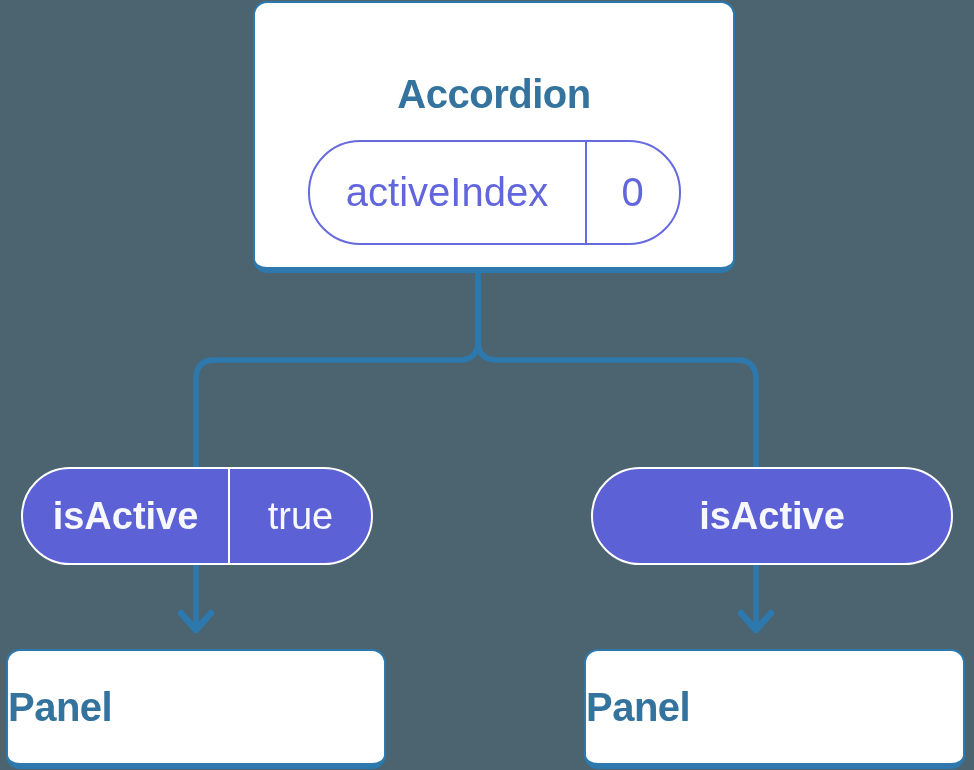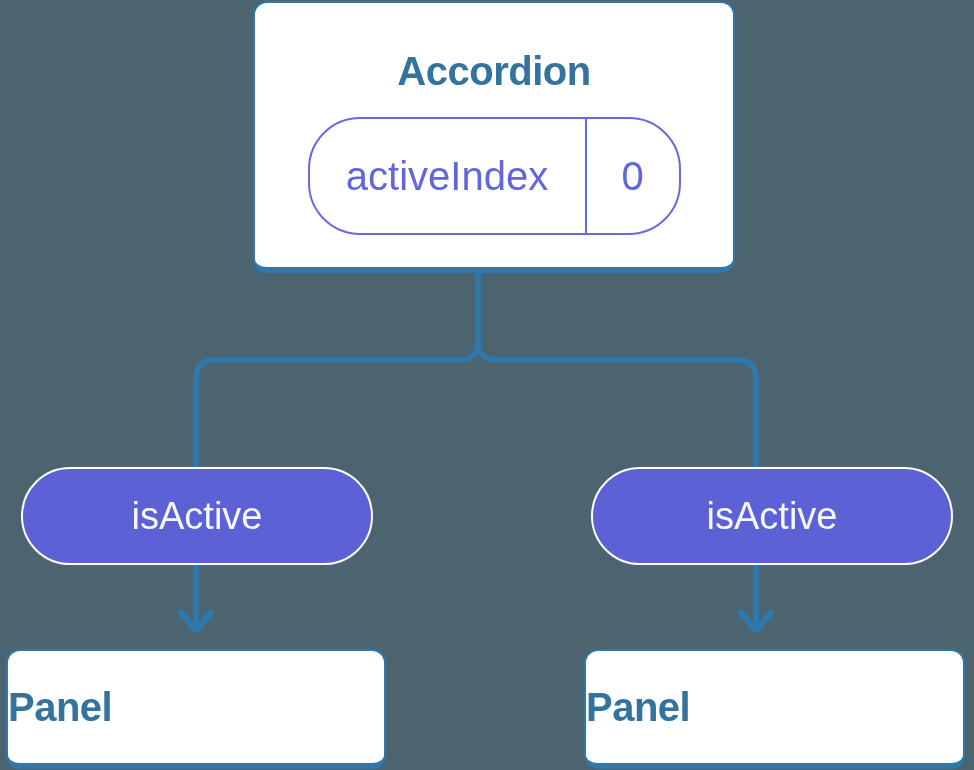--- a/index.html
+++ b/index.html
@@ -32,20 +32,21 @@
     stroke-linejoin: round;
   }
 
   .card {
     position: absolute;
     box-sizing: border-box;
     background: #FFFFFF;
     border: 2px solid #2D78AC;
     border-bottom-width: 6px;
     border-radius: 14px;
+    justify-content: center;
   }
   .root-card {
     left: 253px;
     top: 1px;
     width: 482px;
     height: 272px;
     display: flex;
     flex-direction: column;
     align-items: center;
     padding-top: 44px;
@@ -70,40 +71,40 @@
   .pill .pill-value {
     display: flex;
     align-items: center;
     justify-content: center;
     white-space: nowrap;
   }
 
   .state-pill {
     margin-top: 22px;
     width: 373px;
-    height: 118px;
+    height: 105px;
     background: #FFFFFF;
     border: 2px solid #666ADF;
     color: #6266DC;
     font-size: 40px;
   }
   .state-pill .pill-name { flex: 1; }
   .state-pill .pill-value {
     width: 92px;
     border-left: 2px solid #666ADF;
   }
 
   .prop-pill {
     position: absolute;
     background: #5C61D6;
     border: 2.5px solid #FFFFFF;
     color: #F6F7FF;
     font-size: 38px;
   }
-  .prop-pill .pill-name { flex: 1; }
+  .prop-pill .pill-name { flex: 1; font-weight: bold; }
   .prop-pill .pill-value { border-left: 2.5px solid #FFFFFF; }
   .prop-left  { left: 21px;  top: 467px; width: 352px; height: 98px; }
   .prop-right { left: 591px; top: 467px; width: 362px; height: 98px; }
   .prop-left  .pill-value { width: 141px; }
   .prop-right .pill-value { width: 151px; }
 
   .panel-card {
     display: flex;
     align-items: center;
     justify-content: flex-start;
@@ -126,20 +127,21 @@
   <div class="card root-card">
     <div class="node-title">Accordion</div>
     <div class="pill state-pill">
       <span class="pill-name">activeIndex</span>
       <span class="pill-value">0</span>
     </div>
   </div>
 
   <div class="pill prop-pill prop-left">
     <span class="pill-name">isActive</span>
+    <span class="pill-value">true</span>
   </div>
 
   <div class="pill prop-pill prop-right">
     <span class="pill-name">isActive</span>
   </div>
 
   <div class="card panel-card panel-left">
     <div class="node-title">Panel</div>
   </div>
 

